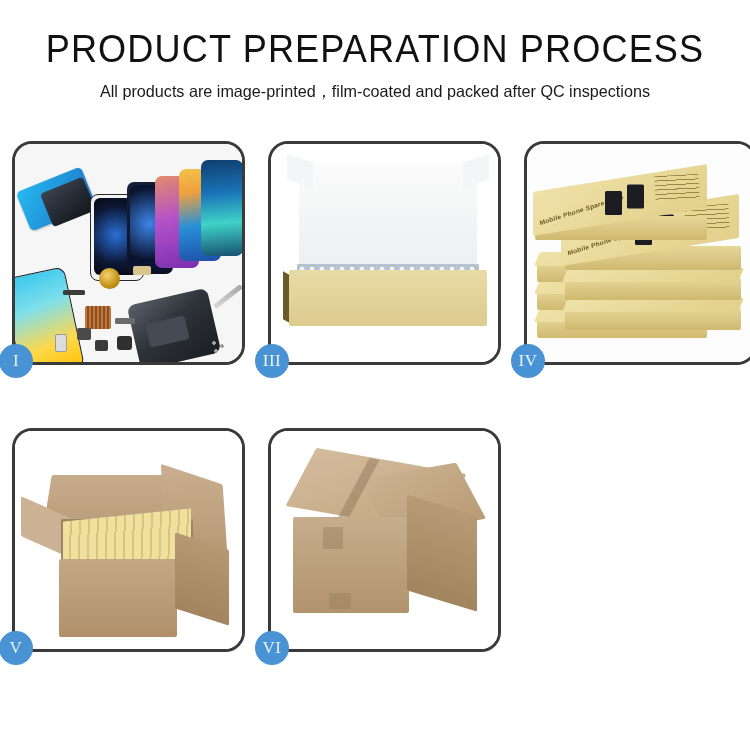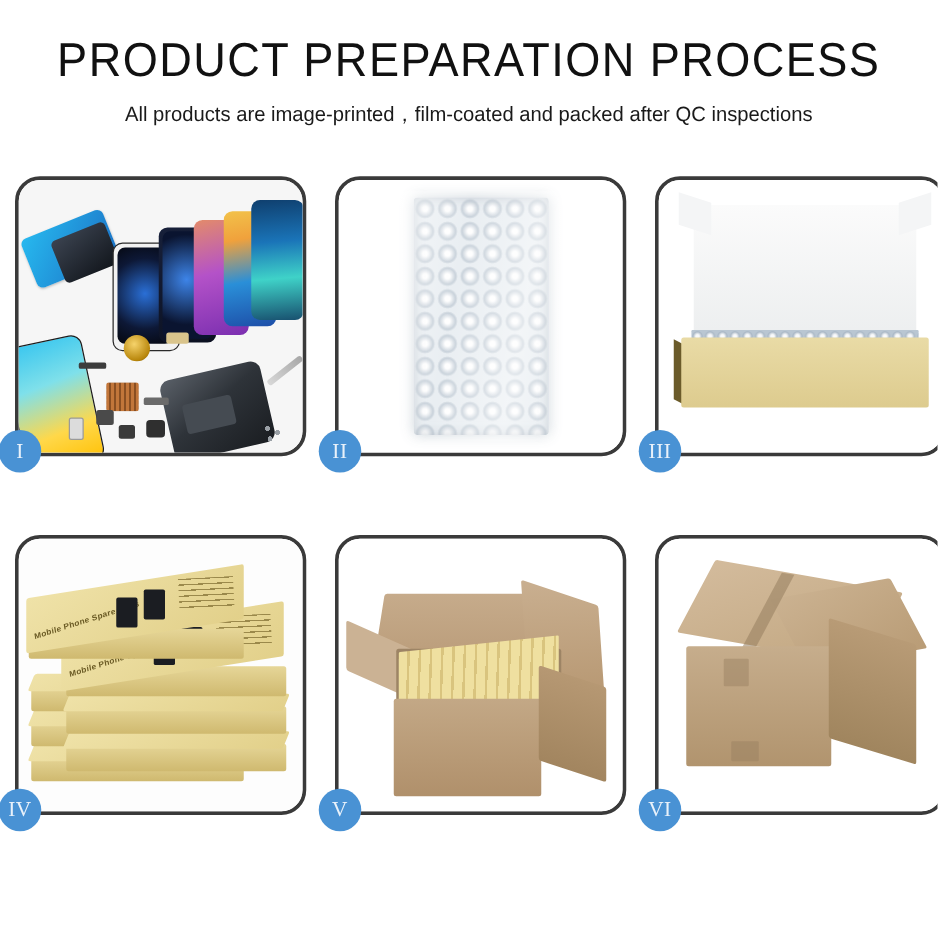--- a/index.html
+++ b/index.html
@@ -195,27 +195,20 @@
       <div class="chip flex4"></div>
       <div class="chip flex5"></div>
       <div class="chip flex6"></div>
       <div class="chip flex7"></div>
       <div class="chip screws"></div>
       <div class="chip tweez"></div>
     </div>
     <div class="badge">I</div>
   </div>
 
-  <div class="panel">
-    <div class="panel-inner p2">
-      <div class="wrap"></div>
-      <div class="wrap-sheen"></div>
-    </div>
-    <div class="badge">II</div>
-  </div>
 
   <div class="panel">
     <div class="panel-inner p3">
       <div class="lid3"></div>
       <div class="tray3l"></div>
       <div class="tray3r"></div>
       <div class="tray3in"></div>
       <div class="tray3"></div>
     </div>
     <div class="badge">III</div>

